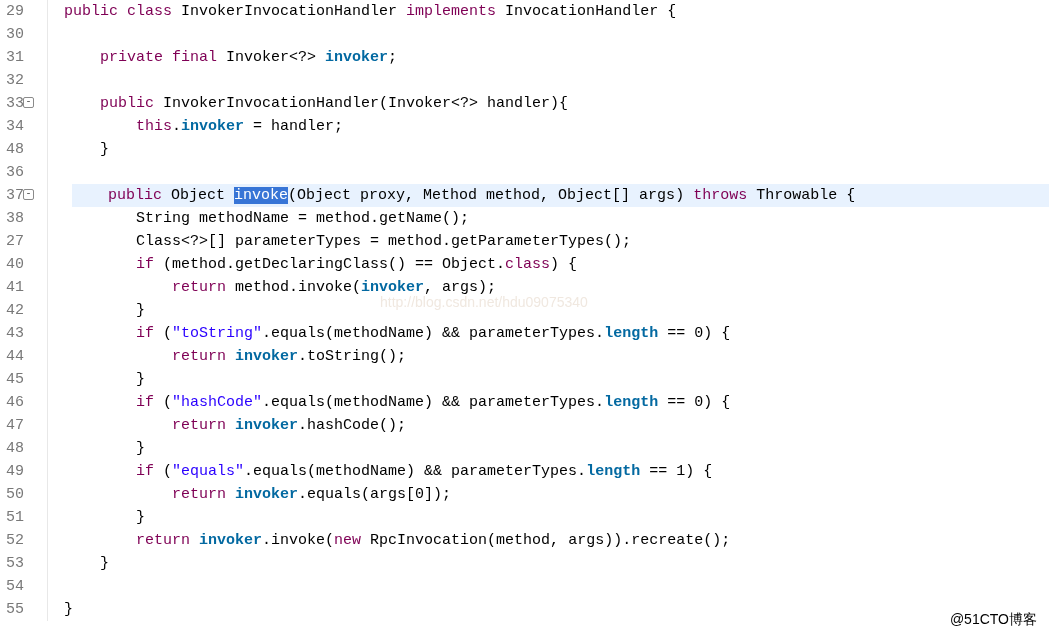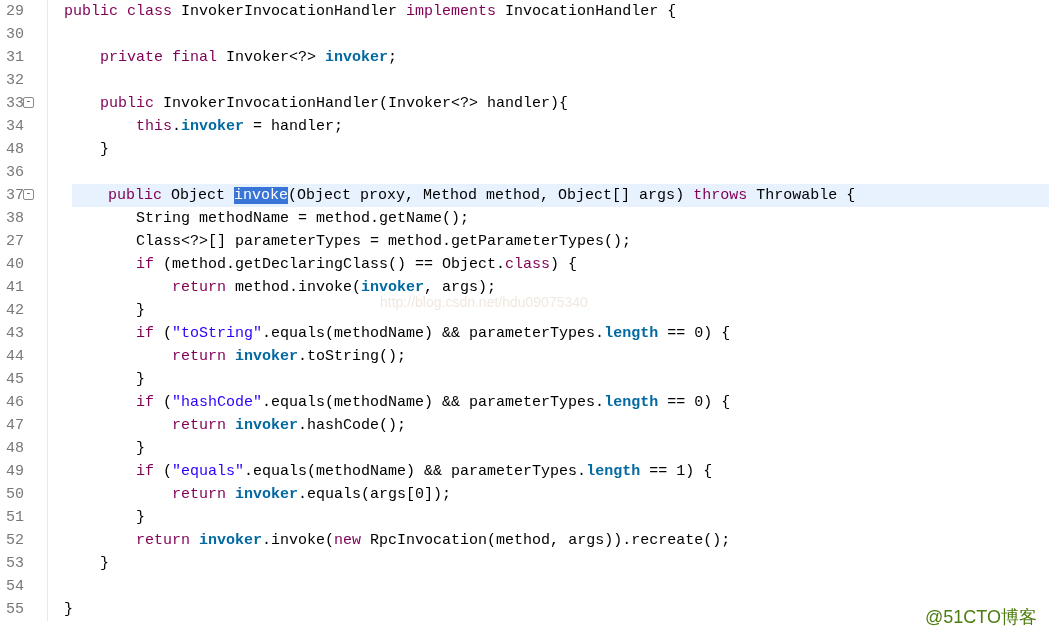--- a/index.html
+++ b/index.html
@@ -59,22 +59,22 @@
   .member { color: #0369a1; font-weight: bold; }
   .str { color: #2a00ff; }
   .sel {
     background: #3875d6;
     color: #ffffff;
   }
   .watermark {
     position: absolute;
     right: 12px;
     bottom: 6px;
-    color: #4d7c0f;
-    font-size: 18px;
+    color: #000000;
+    font-size: 14px;
     font-family: sans-serif;
   }
   .watermark2 {
     position: absolute;
     left: 380px;
     top: 294px;
     color: #f0e8e0;
     font-size: 14px;
     font-family: Liberation Sans, sans-serif;
     pointer-events: none;

